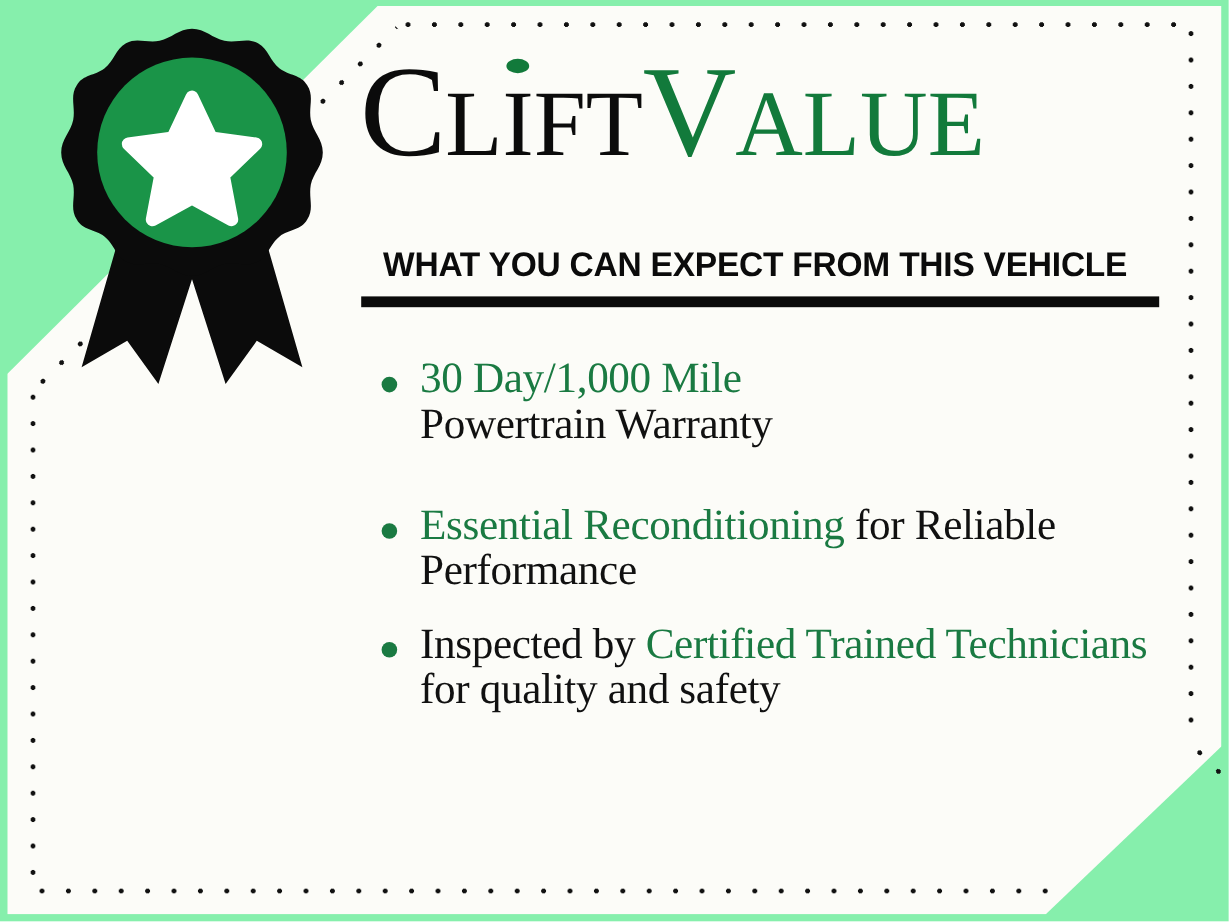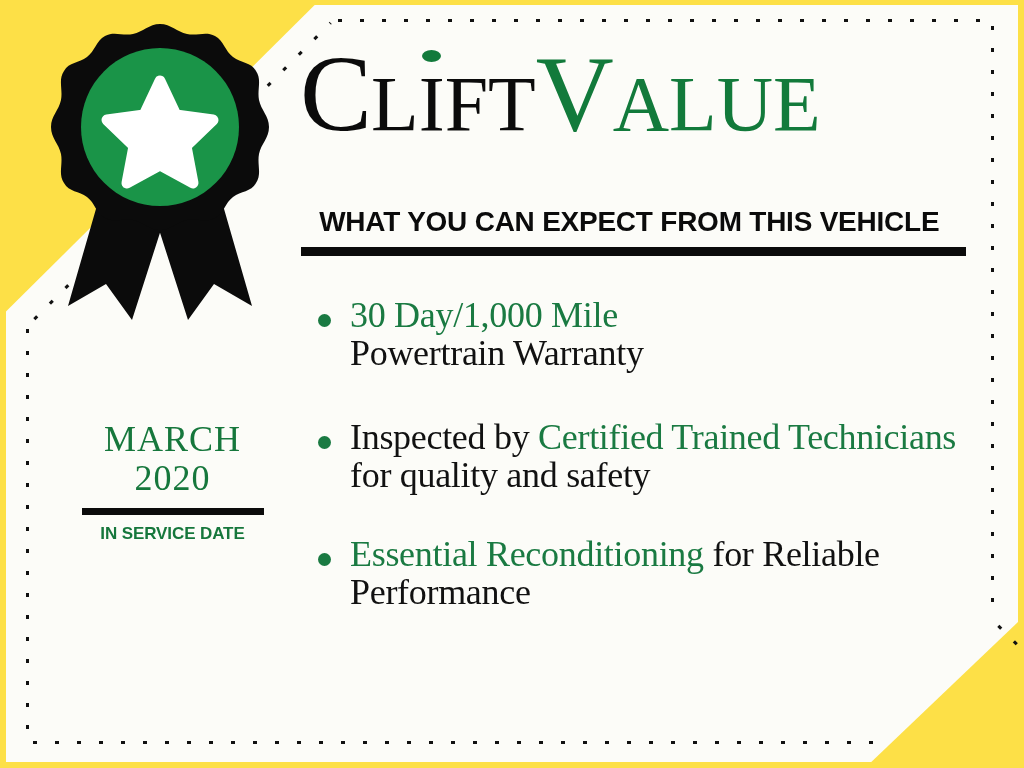--- a/index.html
+++ b/index.html
@@ -7,21 +7,21 @@
     margin: 0;
     padding: 0;
     background: #ffffff;
   }
   #stage {
     position: relative;
     width: 1024px;
     height: 768px;
     overflow: hidden;
     font-family: "Liberation Serif", "DejaVu Serif", serif;
-    background: #fde047; 
+    background: #86efac; 
   }
 
   
   .card {
     position: absolute;
     left: 6px;
     top: 5px;
     width: 1012px;
     height: 757px;
     background: #fcfcf8;
@@ -221,40 +221,34 @@
     </svg>
   </div>
 
   <div class="brand">
     <span class="cap blk">C</span><span class="sc blk">L</span><span class="sc blk dotI">I</span><span class="sc blk">FT</span><span class="cap grn">V</span><span class="sc grn">ALUE</span>
   </div>
 
   <div class="subtitle">WHAT YOU CAN EXPECT FROM THIS VEHICLE</div>
   <div class="rule-main"></div>
 
-  <div class="datebox">
-    <div class="date-line">MARCH</div>
-    <div class="date-line">2020</div>
-    <div class="rule-date"></div>
-    <div class="date-caption">IN SERVICE DATE</div>
-  </div>
 
   <div class="bullets">
 
     <div class="bullet" id="b1">
       <span class="dot"></span>
       <span class="g">30 Day/1,000 Mile</span><br>
       <span class="k">Powertrain Warranty</span>
     </div>
 
+    <div class="bullet" id="b3">
+      <span class="dot"></span>
+      <span class="g">Essential Reconditioning</span><span class="k"> for Reliable Performance</span>
+    </div>
+
     <div class="bullet" id="b2">
       <span class="dot"></span>
       <span class="k">Inspected by </span><span class="g">Certified Trained Technicians</span><span class="k"> for quality and safety</span>
     </div>
 
-    <div class="bullet" id="b3">
-      <span class="dot"></span>
-      <span class="g">Essential Reconditioning</span><span class="k"> for Reliable Performance</span>
-    </div>
-
   </div>
 
 </div>
 
 </body></html>

